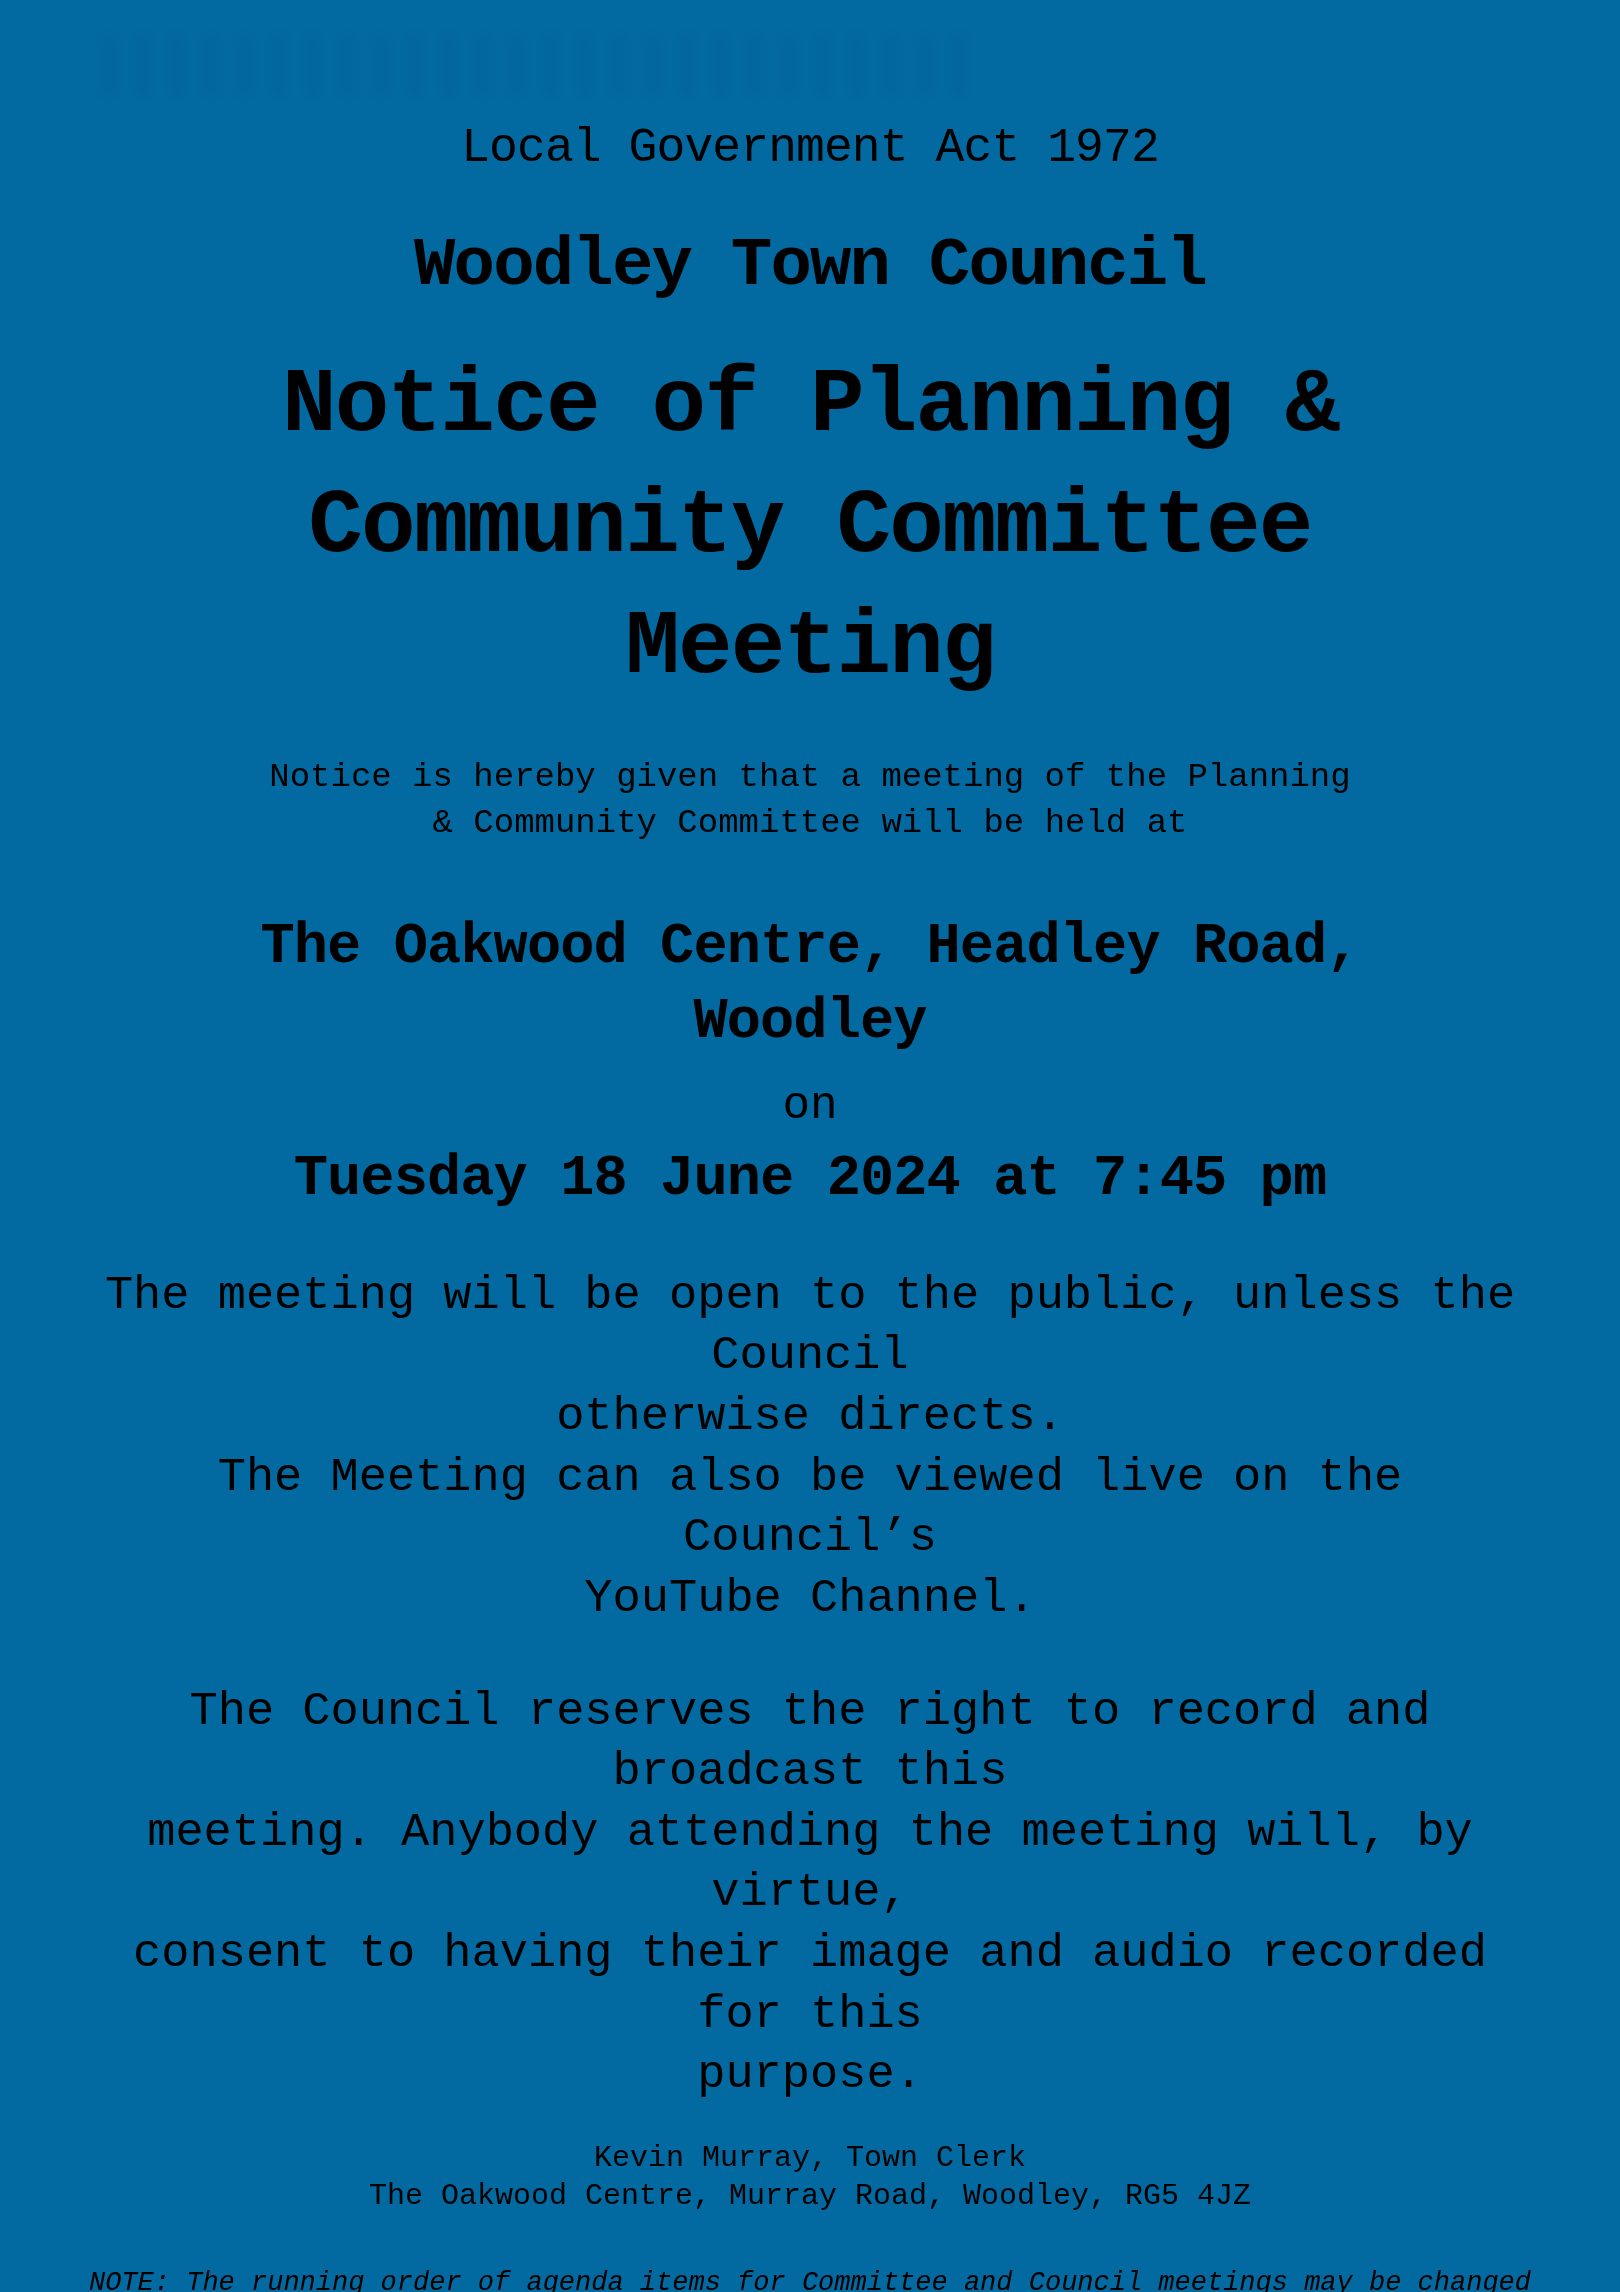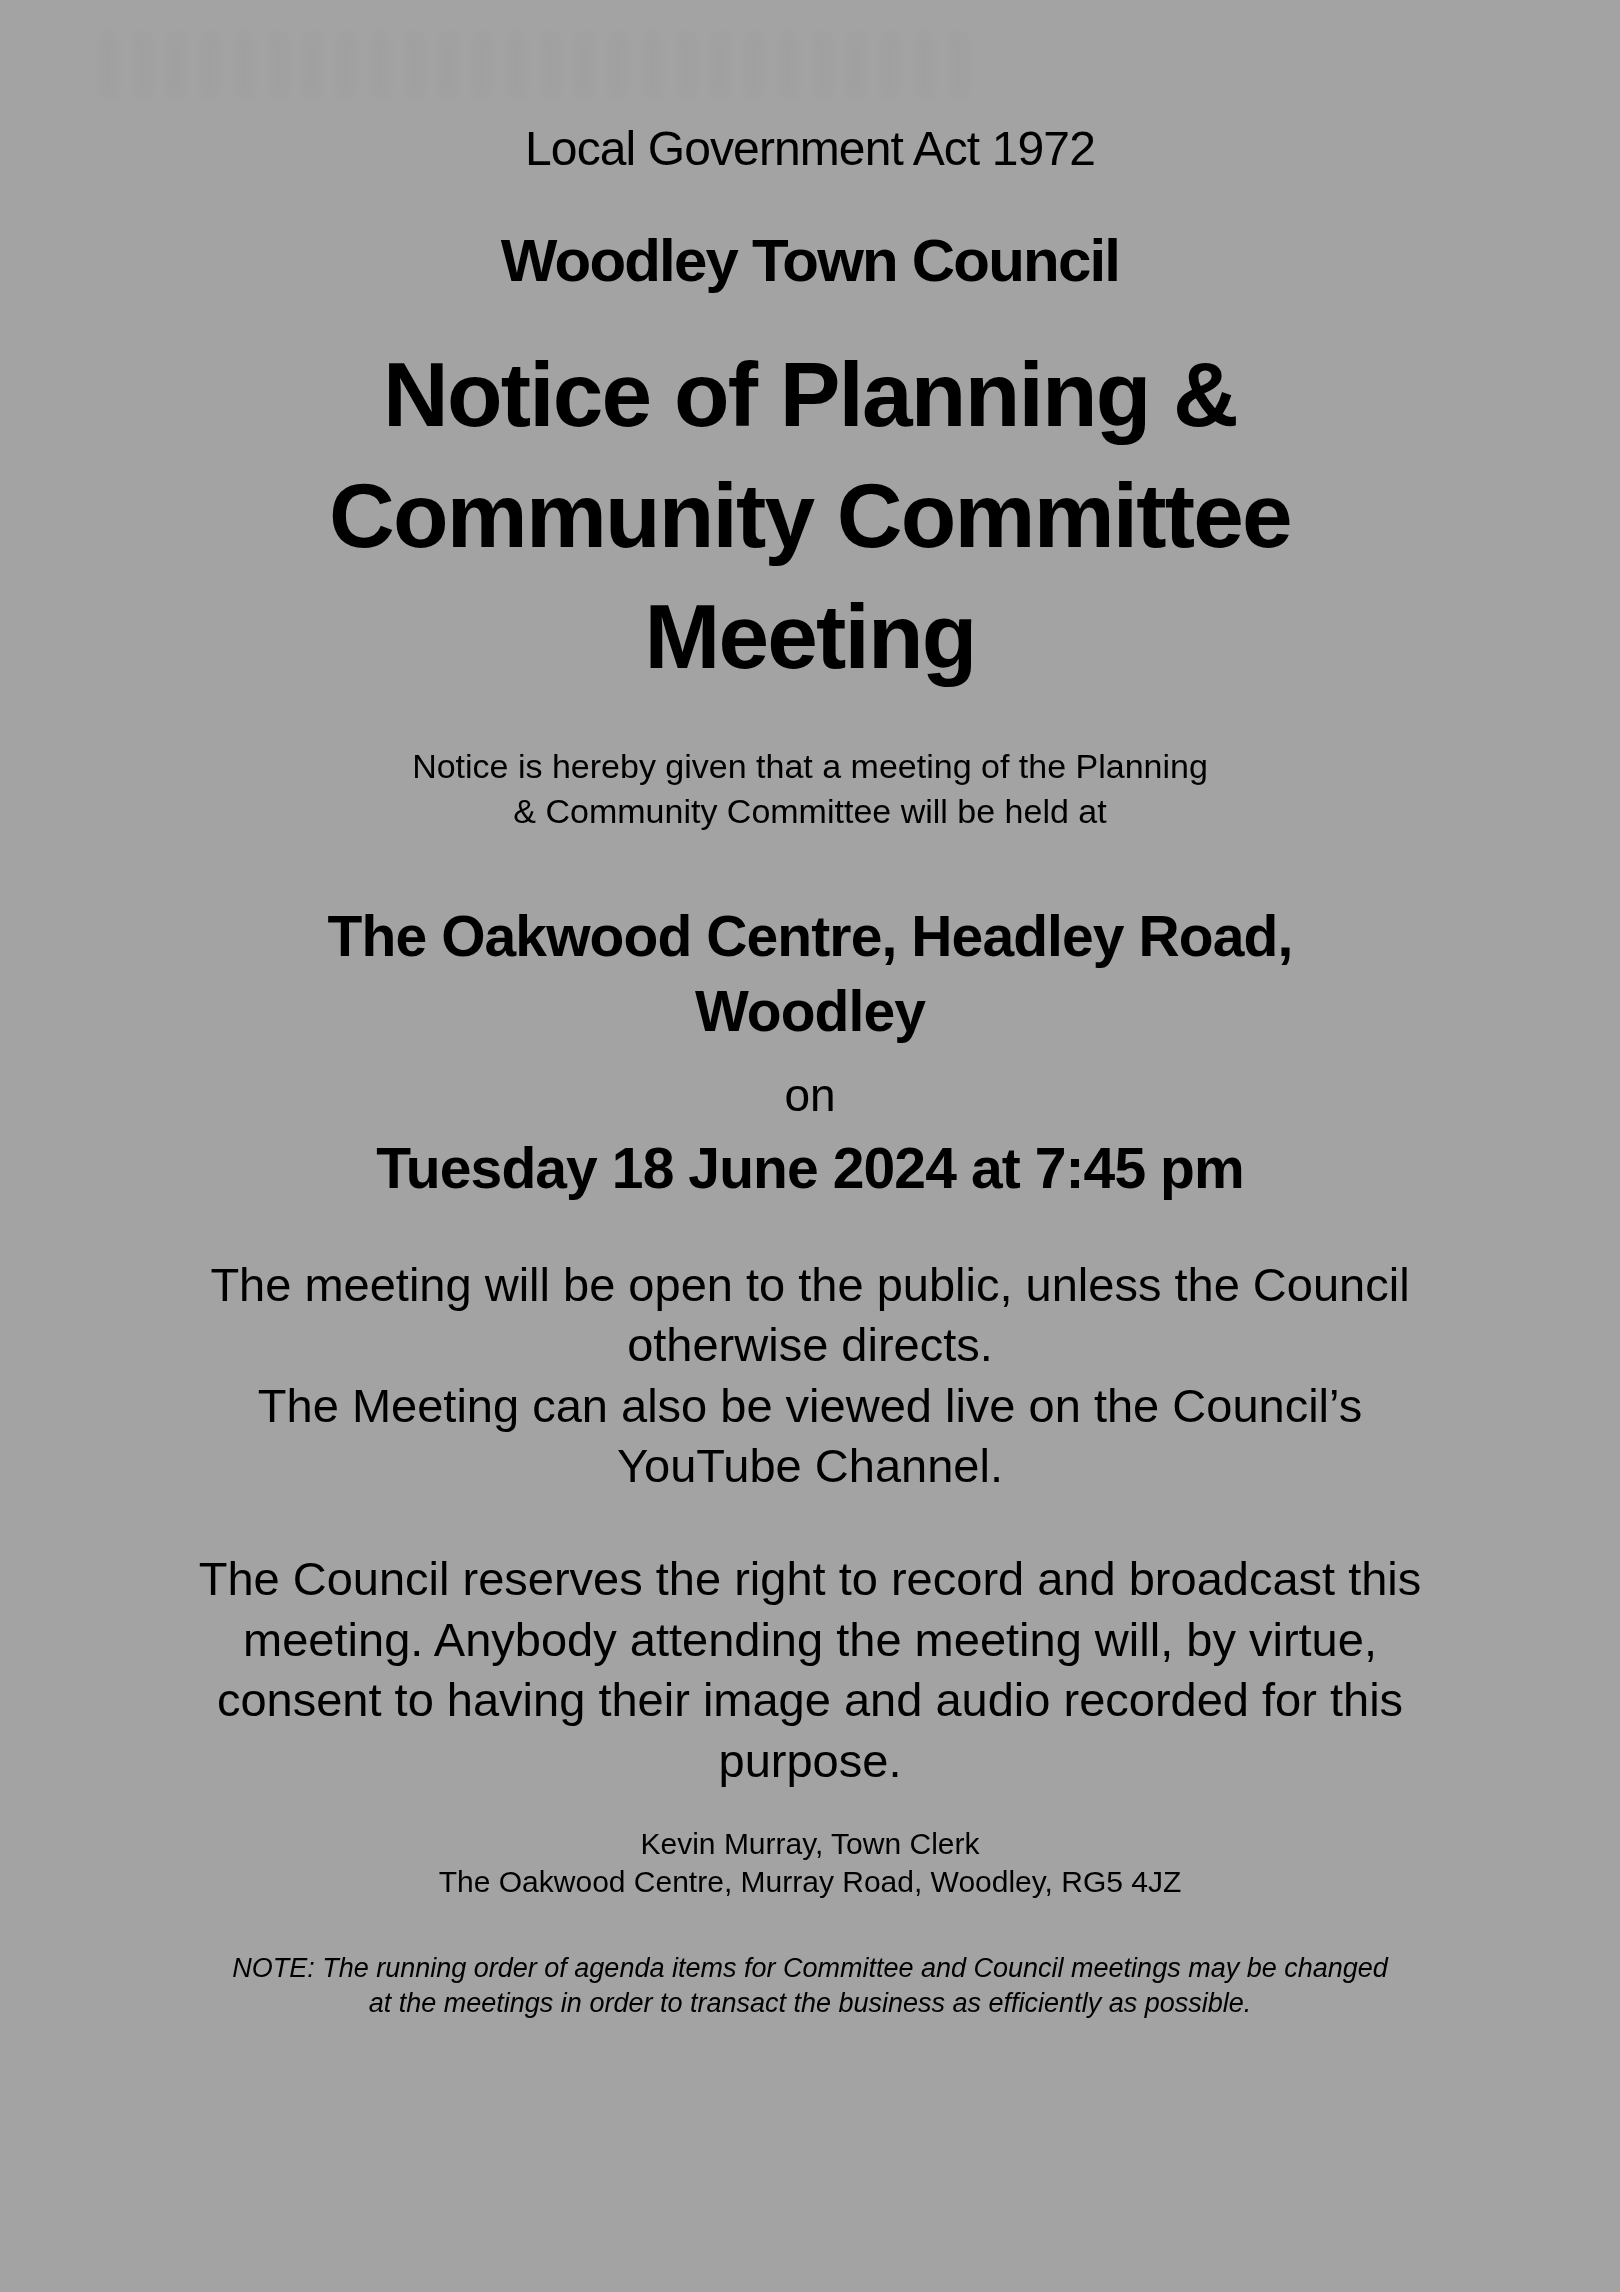--- a/index.html
+++ b/index.html
@@ -5,23 +5,23 @@
   html, body {
     margin: 0;
     padding: 0;
     background: #e8e8e8;
   }
   .page {
     position: relative;
     width: 1620px;
     height: 2293px;
     margin: 0 auto;
-    background: #a3a3a3;
+    background: #0369a1;
     color: #000000;
-    font-family: Liberation Sans, sans-serif;
+    font-family: Liberation Mono, monospace;
     text-align: center;
     overflow: hidden;
     box-sizing: border-box;
     padding-top: 121px;
   }
   .pre { white-space: pre-line; }
 
   
   .scan-artifact {
     position: absolute;
@@ -38,21 +38,21 @@
 
   .act {
     margin: 0;
     font-size: 48px;
     font-weight: 400;
     line-height: 1.15;
     letter-spacing: -0.9px;
   }
   .council {
     margin: 47px 0 0 0;
-    font-size: 60px;
+    font-size: 69px;
     font-weight: 700;
     line-height: 1.25;
     letter-spacing: -1.8px;
   }
   .notice-title {
     margin: 36px 0 0 0;
     font-size: 91px;
     font-weight: 700;
     line-height: 1.33;
     letter-spacing: -1.8px;

